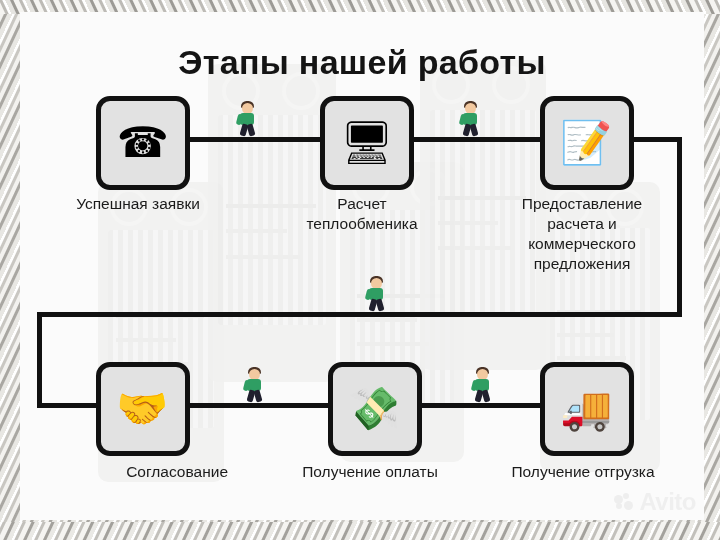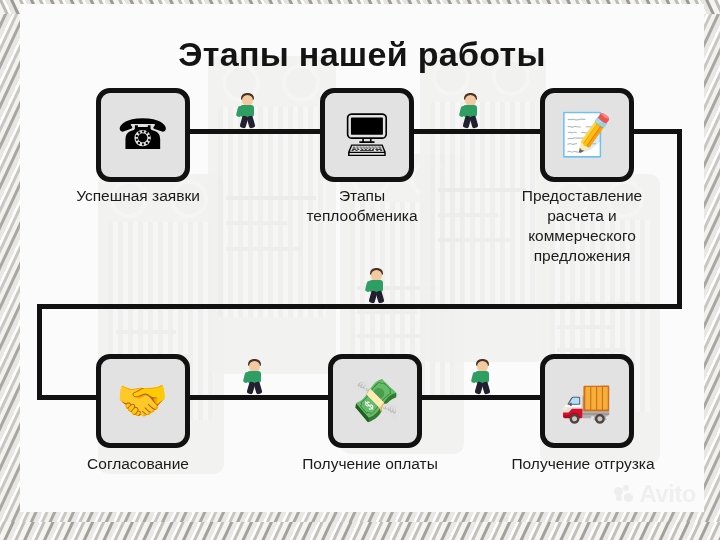--- a/index.html
+++ b/index.html
@@ -27,21 +27,21 @@
   #frame::after{content:"";position:absolute;left:0;bottom:0;right:0;height:18px;
          background:
            repeating-linear-gradient(115deg,
              #ffffff 0px,#ffffff 2px,
              #c2c0bb 3px,#c2c0bb 5px,
              #f5f4f1 6px,#f5f4f1 10px,
              #a3a19c 11px,#a3a19c 13px,
              #eae9e5 14px,#eae9e5 18px);}
 
   
-  #canvas{position:absolute;left:20px;top:4px;width:684px;height:508px;
+  #canvas{position:absolute;left:20px;top:12px;width:684px;height:508px;
           background:#fbfbfb;overflow:hidden;}
 
   
   .wm{position:absolute;border-radius:10px;background:#f1f1f0;opacity:.82;}
   .wm .plate{position:absolute;left:8%;top:16%;width:84%;height:66%;
              background:repeating-linear-gradient(90deg,#ededec 0 5px,#f6f6f5 5px 10px);
              border-radius:3px;}
   .wm .port{position:absolute;width:30px;height:30px;border-radius:50%;
             background:#efefee;border:4px solid #f4f4f3;}
   .wm .lbl{position:absolute;left:14%;top:44%;width:70%;height:4px;background:#e9e9e8;}
@@ -167,21 +167,21 @@
         <div class="torso"></div>
       <div class="arm"></div>
         <div class="leg1"></div>
         <div class="leg2"></div>
     </div>
 
     <div class="step">
       <div class="box" style="left:300px;top:84px;">
         <span class="glyph">🖥</span>
       </div>
-      <div class="caption" style="left:242px;top:182px;width:200px;">Этапы
+      <div class="caption" style="left:242px;top:182px;width:200px;">Расчет
 теплообменика</div>
     </div>
 
     <div class="walker" style="left:438px;top:89px;">
       <div class="hair"></div>
         <div class="head"></div>
         <div class="torso"></div>
       <div class="arm"></div>
         <div class="leg1"></div>
         <div class="leg2"></div>
@@ -203,21 +203,21 @@
         <div class="torso"></div>
       <div class="arm"></div>
         <div class="leg1"></div>
         <div class="leg2"></div>
     </div>
 
     <div class="step">
       <div class="box" style="left:76px;top:350px;">
         <span class="glyph">🤝</span>
       </div>
-      <div class="caption" style="left:28px;top:450px;width:180px;">Согласование</div>
+      <div class="caption" style="left:28px;top:450px;width:180px;text-align:right;">Согласование</div>
     </div>
 
     <div class="walker" style="left:222px;top:355px;">
       <div class="hair"></div>
         <div class="head"></div>
         <div class="torso"></div>
       <div class="arm"></div>
         <div class="leg1"></div>
         <div class="leg2"></div>
     </div>

